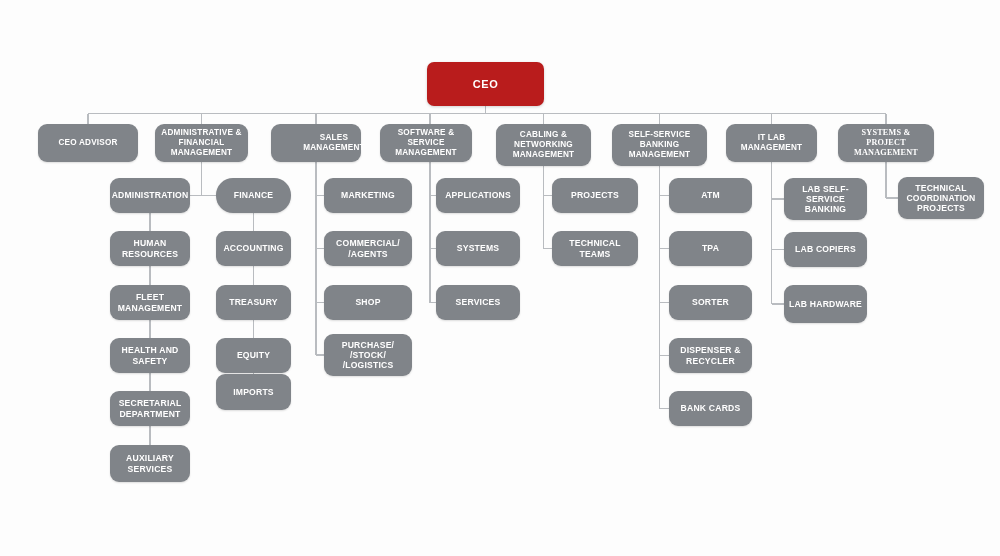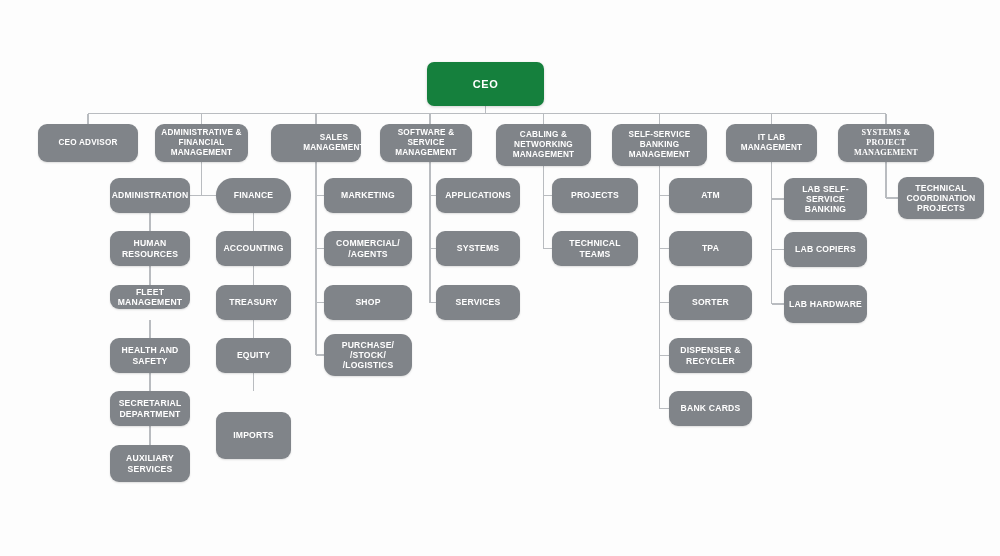--- a/index.html
+++ b/index.html
@@ -25,21 +25,21 @@
     justify-content:center;
     text-align:center;
     font-weight:bold;
     letter-spacing:.2px;
     line-height:1.18;
     padding:3px 4px;
     text-transform:uppercase;
     box-shadow:0 1px 2px rgba(0,0,0,.13);
   }
   .node.ceo{
-    background:#15803d;
+    background:#b91c1c;
     border-radius:7px;
     font-size:11px;
     letter-spacing:.6px;
     box-shadow:0 1px 3px rgba(0,0,0,.18);
   }
   .node.lvl1{font-size:8.2px;}
   .node.lvl2{font-size:8.6px;}
 </style>
 </head>
 <body>
@@ -114,35 +114,35 @@
   <div class="node lvl1" style="left: 155px; top: 124px; width: 93px; height: 38px;">ADMINISTRATIVE &amp; FINANCIAL MANAGEMENT</div>
   <div class="node lvl1" style="left: 271px; top: 124px; width: 90px; height: 38px; padding-left: 40px;">SALES MANAGEMENT</div>
   <div class="node lvl1" style="left: 380px; top: 124px; width: 92px; height: 38px;">SOFTWARE &amp; SERVICE MANAGEMENT</div>
   <div class="node lvl1" style="left: 496px; top: 124px; width: 95px; height: 42px;">CABLING &amp; NETWORKING MANAGEMENT</div>
   <div class="node lvl1" style="left: 612px; top: 124px; width: 95px; height: 42px;">SELF-SERVICE BANKING MANAGEMENT</div>
   <div class="node lvl1" style="left: 726px; top: 124px; width: 91px; height: 38px;">IT LAB MANAGEMENT</div>
   <div class="node lvl1" style="left: 838px; top: 124px; width: 96px; height: 38px; font-family: Liberation Serif, serif;">SYSTEMS &amp; PROJECT MANAGEMENT</div>
 
   <div class="node lvl2" style="left: 110px; top: 178px; width: 80px; height: 35px;">ADMINISTRATION</div>
   <div class="node lvl2" style="left: 110px; top: 231px; width: 80px; height: 35px;">HUMAN RESOURCES</div>
-  <div class="node lvl2" style="left: 110px; top: 285px; width: 80px; height: 24px;">FLEET MANAGEMENT</div>
+  <div class="node lvl2" style="left: 110px; top: 285px; width: 80px; height: 35px;">FLEET MANAGEMENT</div>
   <div class="node lvl2" style="left: 110px; top: 338px; width: 80px; height: 35px;">HEALTH AND SAFETY</div>
   <div class="node lvl2" style="left: 110px; top: 391px; width: 80px; height: 35px;">SECRETARIAL DEPARTMENT</div>
   <div class="node lvl2" style="left: 110px; top: 445px; width: 80px; height: 37px;">AUXILIARY SERVICES</div>
 
   <div class="node lvl2" style="left: 216px; top: 178px; width: 75px; height: 35px; border-radius: 17px;">FINANCE</div>
   <div class="node lvl2" style="left: 216px; top: 231px; width: 75px; height: 35px;">ACCOUNTING</div>
   <div class="node lvl2" style="left: 216px; top: 285px; width: 75px; height: 35px;">TREASURY</div>
   <div class="node lvl2" style="left: 216px; top: 338px; width: 75px; height: 35px;">EQUITY</div>
-  <div class="node lvl2" style="left: 216px; top: 412px; width: 75px; height: 47px;">IMPORTS</div>
+  <div class="node lvl2" style="left: 216px; top: 374px; width: 75px; height: 36px;">IMPORTS</div>
 
   <div class="node lvl2" style="left: 324px; top: 178px; width: 88px; height: 35px;">MARKETING</div>
   <div class="node lvl2" style="left: 324px; top: 231px; width: 88px; height: 35px;">COMMERCIAL/ /AGENTS</div>
   <div class="node lvl2" style="left: 324px; top: 285px; width: 88px; height: 35px;">SHOP</div>
-  <div class="node lvl2" style="left: 324px; top: 334px; width: 88px; height: 42px; border-radius: 11px;">PURCHASE/ /STOCK/ /LOGISTICS</div>
+  <div class="node lvl2" style="left: 324px; top: 334px; width: 88px; height: 42px;">PURCHASE/ /STOCK/ /LOGISTICS</div>
 
   <div class="node lvl2" style="left: 436px; top: 178px; width: 84px; height: 35px;">APPLICATIONS</div>
   <div class="node lvl2" style="left: 436px; top: 231px; width: 84px; height: 35px;">SYSTEMS</div>
   <div class="node lvl2" style="left: 436px; top: 285px; width: 84px; height: 35px;">SERVICES</div>
 
   <div class="node lvl2" style="left: 552px; top: 178px; width: 86px; height: 35px;">PROJECTS</div>
   <div class="node lvl2" style="left: 552px; top: 231px; width: 86px; height: 35px;">TECHNICAL TEAMS</div>
 
   <div class="node lvl2" style="left: 669px; top: 178px; width: 83px; height: 35px;">ATM</div>
   <div class="node lvl2" style="left: 669px; top: 285px; width: 83px; height: 35px;">SORTER</div>

